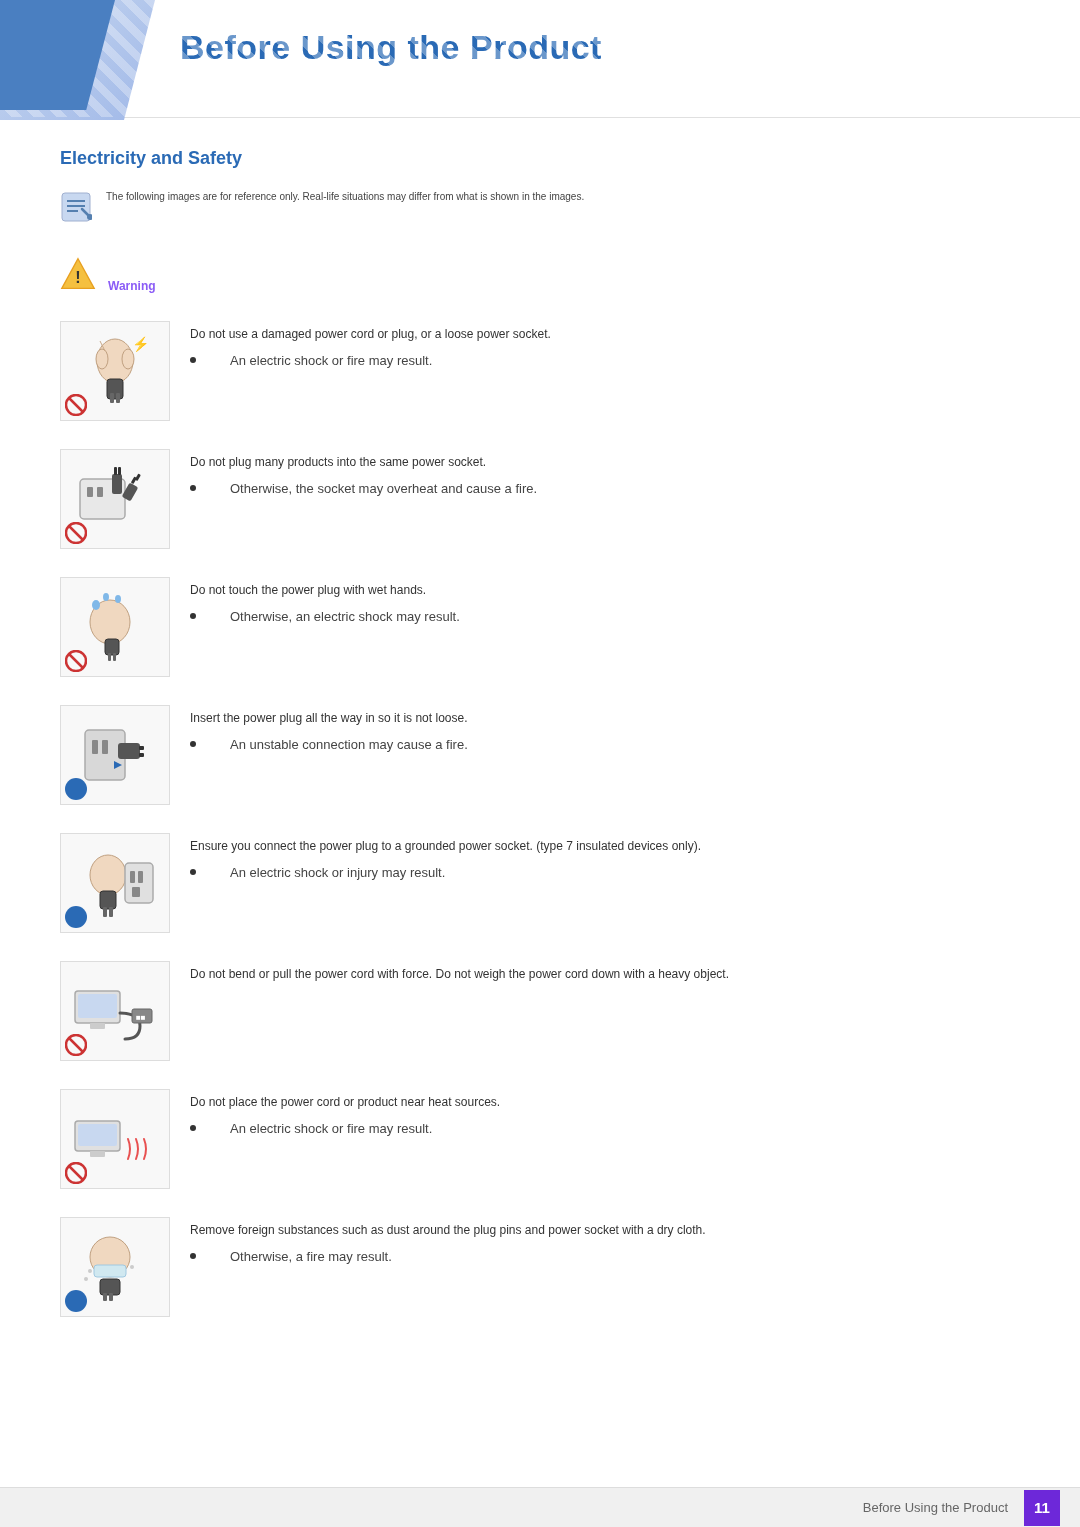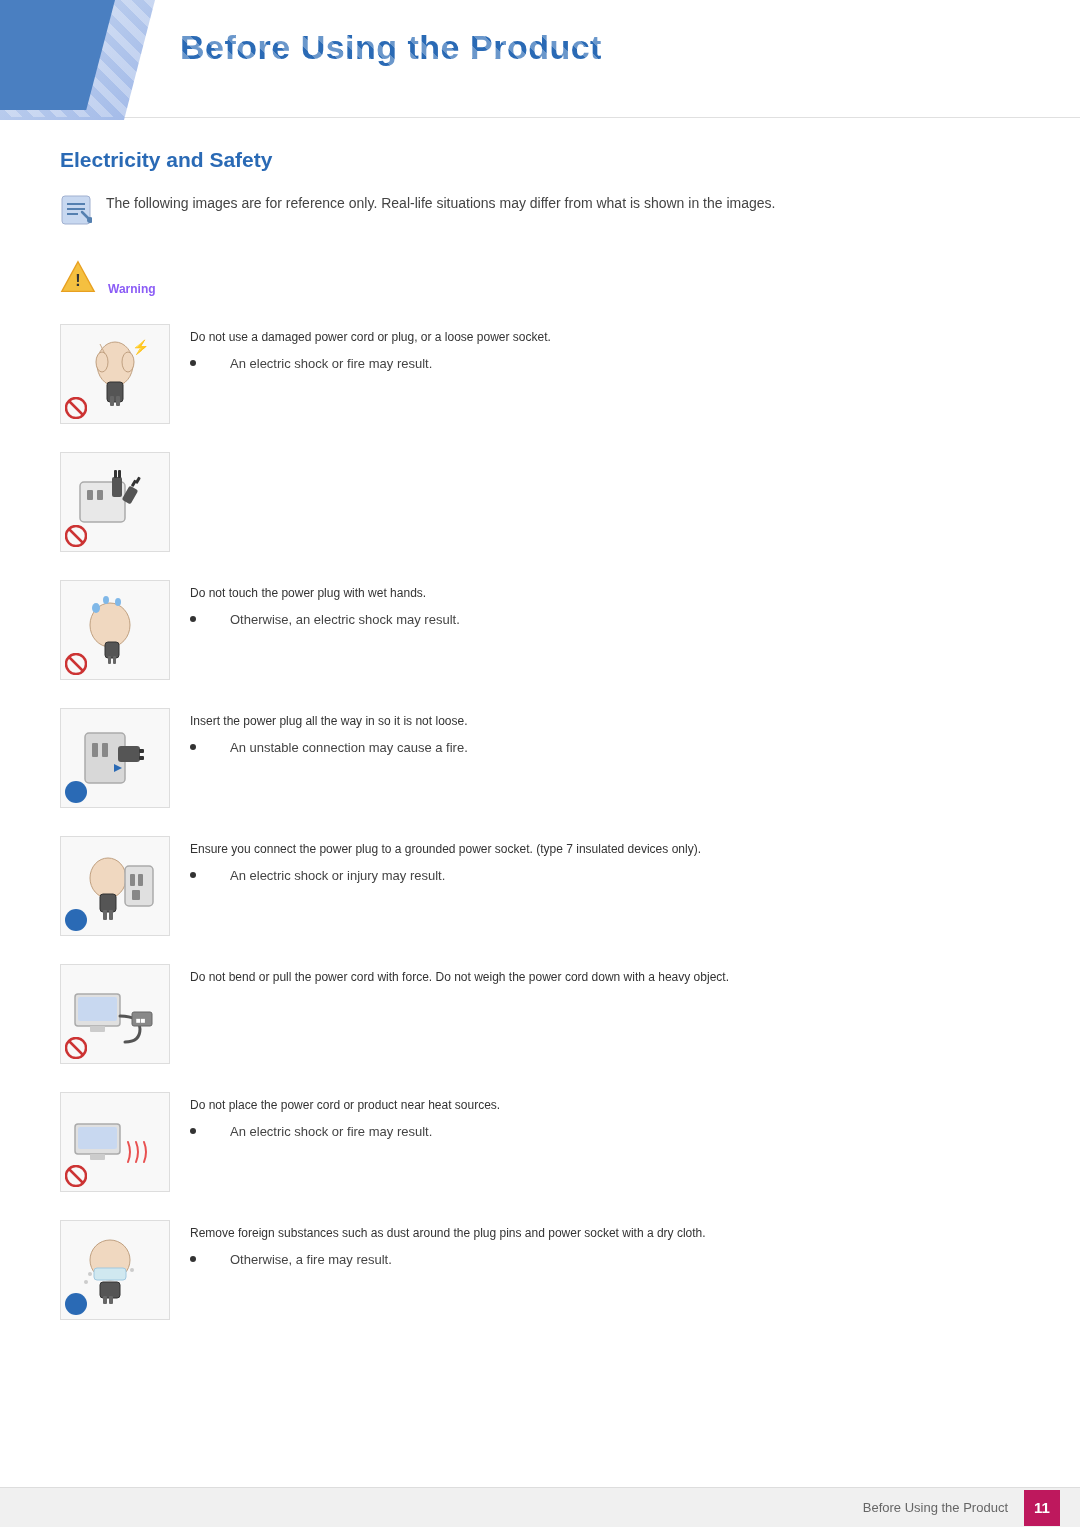--- a/index.html
+++ b/index.html
@@ -66,21 +66,21 @@
       letter-spacing: 0.5px;
     }
 
     
     .content {
       padding: 0 60px 60px 60px;
     }
 
     
     .section-heading {
-      font-size: 21px;
+      font-size: 18px;
       font-weight: bold;
       color: #2a6ab5;
       margin-bottom: 16px;
       margin-top: 13px;
     }
 
     
     .note-box {
       display: flex;
       align-items: flex-start;
@@ -90,21 +90,21 @@
 
     .note-icon {
       width: 32px;
       height: 32px;
       flex-shrink: 0;
       margin-right: 14px;
       margin-top: 2px;
     }
 
     .note-text {
-      font-size: 14px;
+      font-size: 10px;
       color: #444;
       line-height: 1.6;
     }
 
     
     .warning-block {
       display: flex;
       align-items: center;
       margin-bottom: 28px;
     }
@@ -190,21 +190,21 @@
       border-top: 1px solid #ddd;
     }
 
     .footer-text {
       font-size: 13px;
       color: #666;
       margin-right: 16px;
     }
 
     .footer-page {
-      background: #be185d;
+      background: #6d28d9;
       color: white;
       font-size: 15px;
       font-weight: bold;
       width: 36px;
       height: 36px;
       display: flex;
       align-items: center;
       justify-content: center;
     }
 
@@ -324,20 +324,27 @@
         <rect x="66" y="15" width="3" height="7" rx="1" fill="#333" transform="rotate(30 68 19)"></rect>
       </svg>
 
       <div class="no-symbol">
         <svg viewBox="0 0 22 22" xmlns="http://www.w3.org/2000/svg">
           <circle cx="11" cy="11" r="10" fill="none" stroke="#cc3333" stroke-width="2.5"></circle>
           <line x1="4" y1="4" x2="18" y2="18" stroke="#cc3333" stroke-width="2.5"></line>
         </svg>
       </div>
     </div>
+    <div class="item-content">
+      <div class="item-main-text">Do not plug many products into the same power socket.</div>
+      <div class="item-sub-text">
+        <div class="bullet"></div>
+        <span>Otherwise, the socket may overheat and cause a fire.</span>
+      </div>
+    </div>
   </div>
 
   <div class="warning-item">
     <div class="item-image">
       <svg viewBox="0 0 90 80" xmlns="http://www.w3.org/2000/svg" class="plug-img">
 
         <ellipse cx="40" cy="35" rx="20" ry="22" fill="#f0d8c0" stroke="#c0a080" stroke-width="1"></ellipse>
 
         <ellipse cx="26" cy="18" rx="4" ry="5" fill="#80b8e8"></ellipse>
         <ellipse cx="36" cy="10" rx="3" ry="4" fill="#80b8e8"></ellipse>

